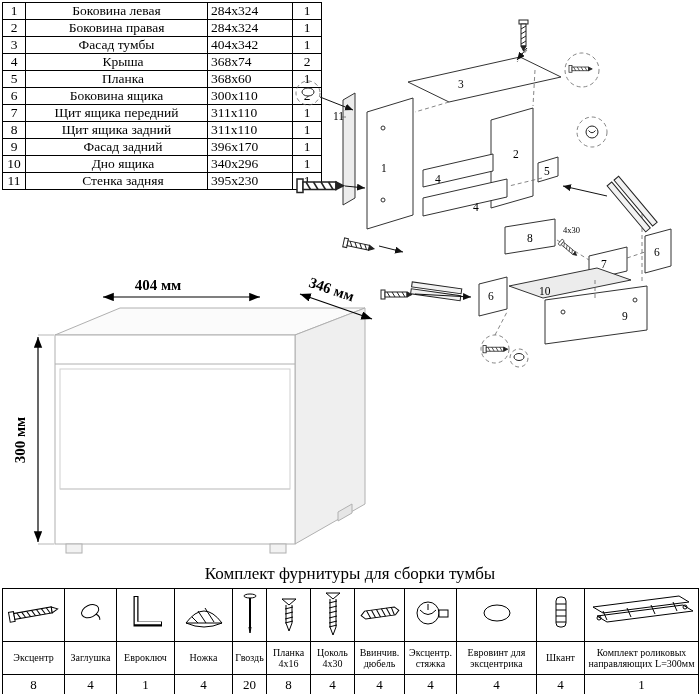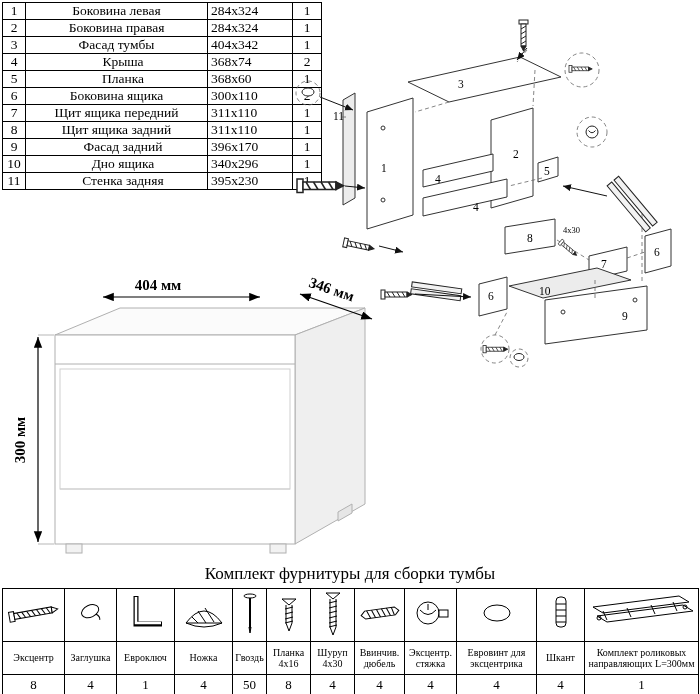--- a/index.html
+++ b/index.html
@@ -396,33 +396,33 @@
           </svg>
         </td>
       </tr>
       <tr>
         <td class="label-cell">Эксцентр</td>
         <td class="label-cell">Заглушка</td>
         <td class="label-cell">Евроключ</td>
         <td class="label-cell">Ножка</td>
         <td class="label-cell">Гвоздь</td>
         <td class="label-cell">Планка 4x16</td>
-        <td class="label-cell">Шуруп 4x30</td>
+        <td class="label-cell">Цоколь 4x30</td>
         <td class="label-cell">Ввинчив. дюбель</td>
         <td class="label-cell">Эксцентр. стяжка</td>
         <td class="label-cell">Евровинт для эксцентрика</td>
         <td class="label-cell">Шкант</td>
         <td class="label-cell">Комплект роликовых направляющих L=300мм</td>
       </tr>
       <tr>
         <td class="qty-cell">8</td>
         <td class="qty-cell">4</td>
         <td class="qty-cell">1</td>
         <td class="qty-cell">4</td>
-        <td class="qty-cell">50</td>
+        <td class="qty-cell">20</td>
         <td class="qty-cell">8</td>
         <td class="qty-cell">4</td>
         <td class="qty-cell">4</td>
         <td class="qty-cell">4</td>
         <td class="qty-cell">4</td>
         <td class="qty-cell">4</td>
         <td class="qty-cell">1</td>
       </tr>
     </tbody>
   </table>

